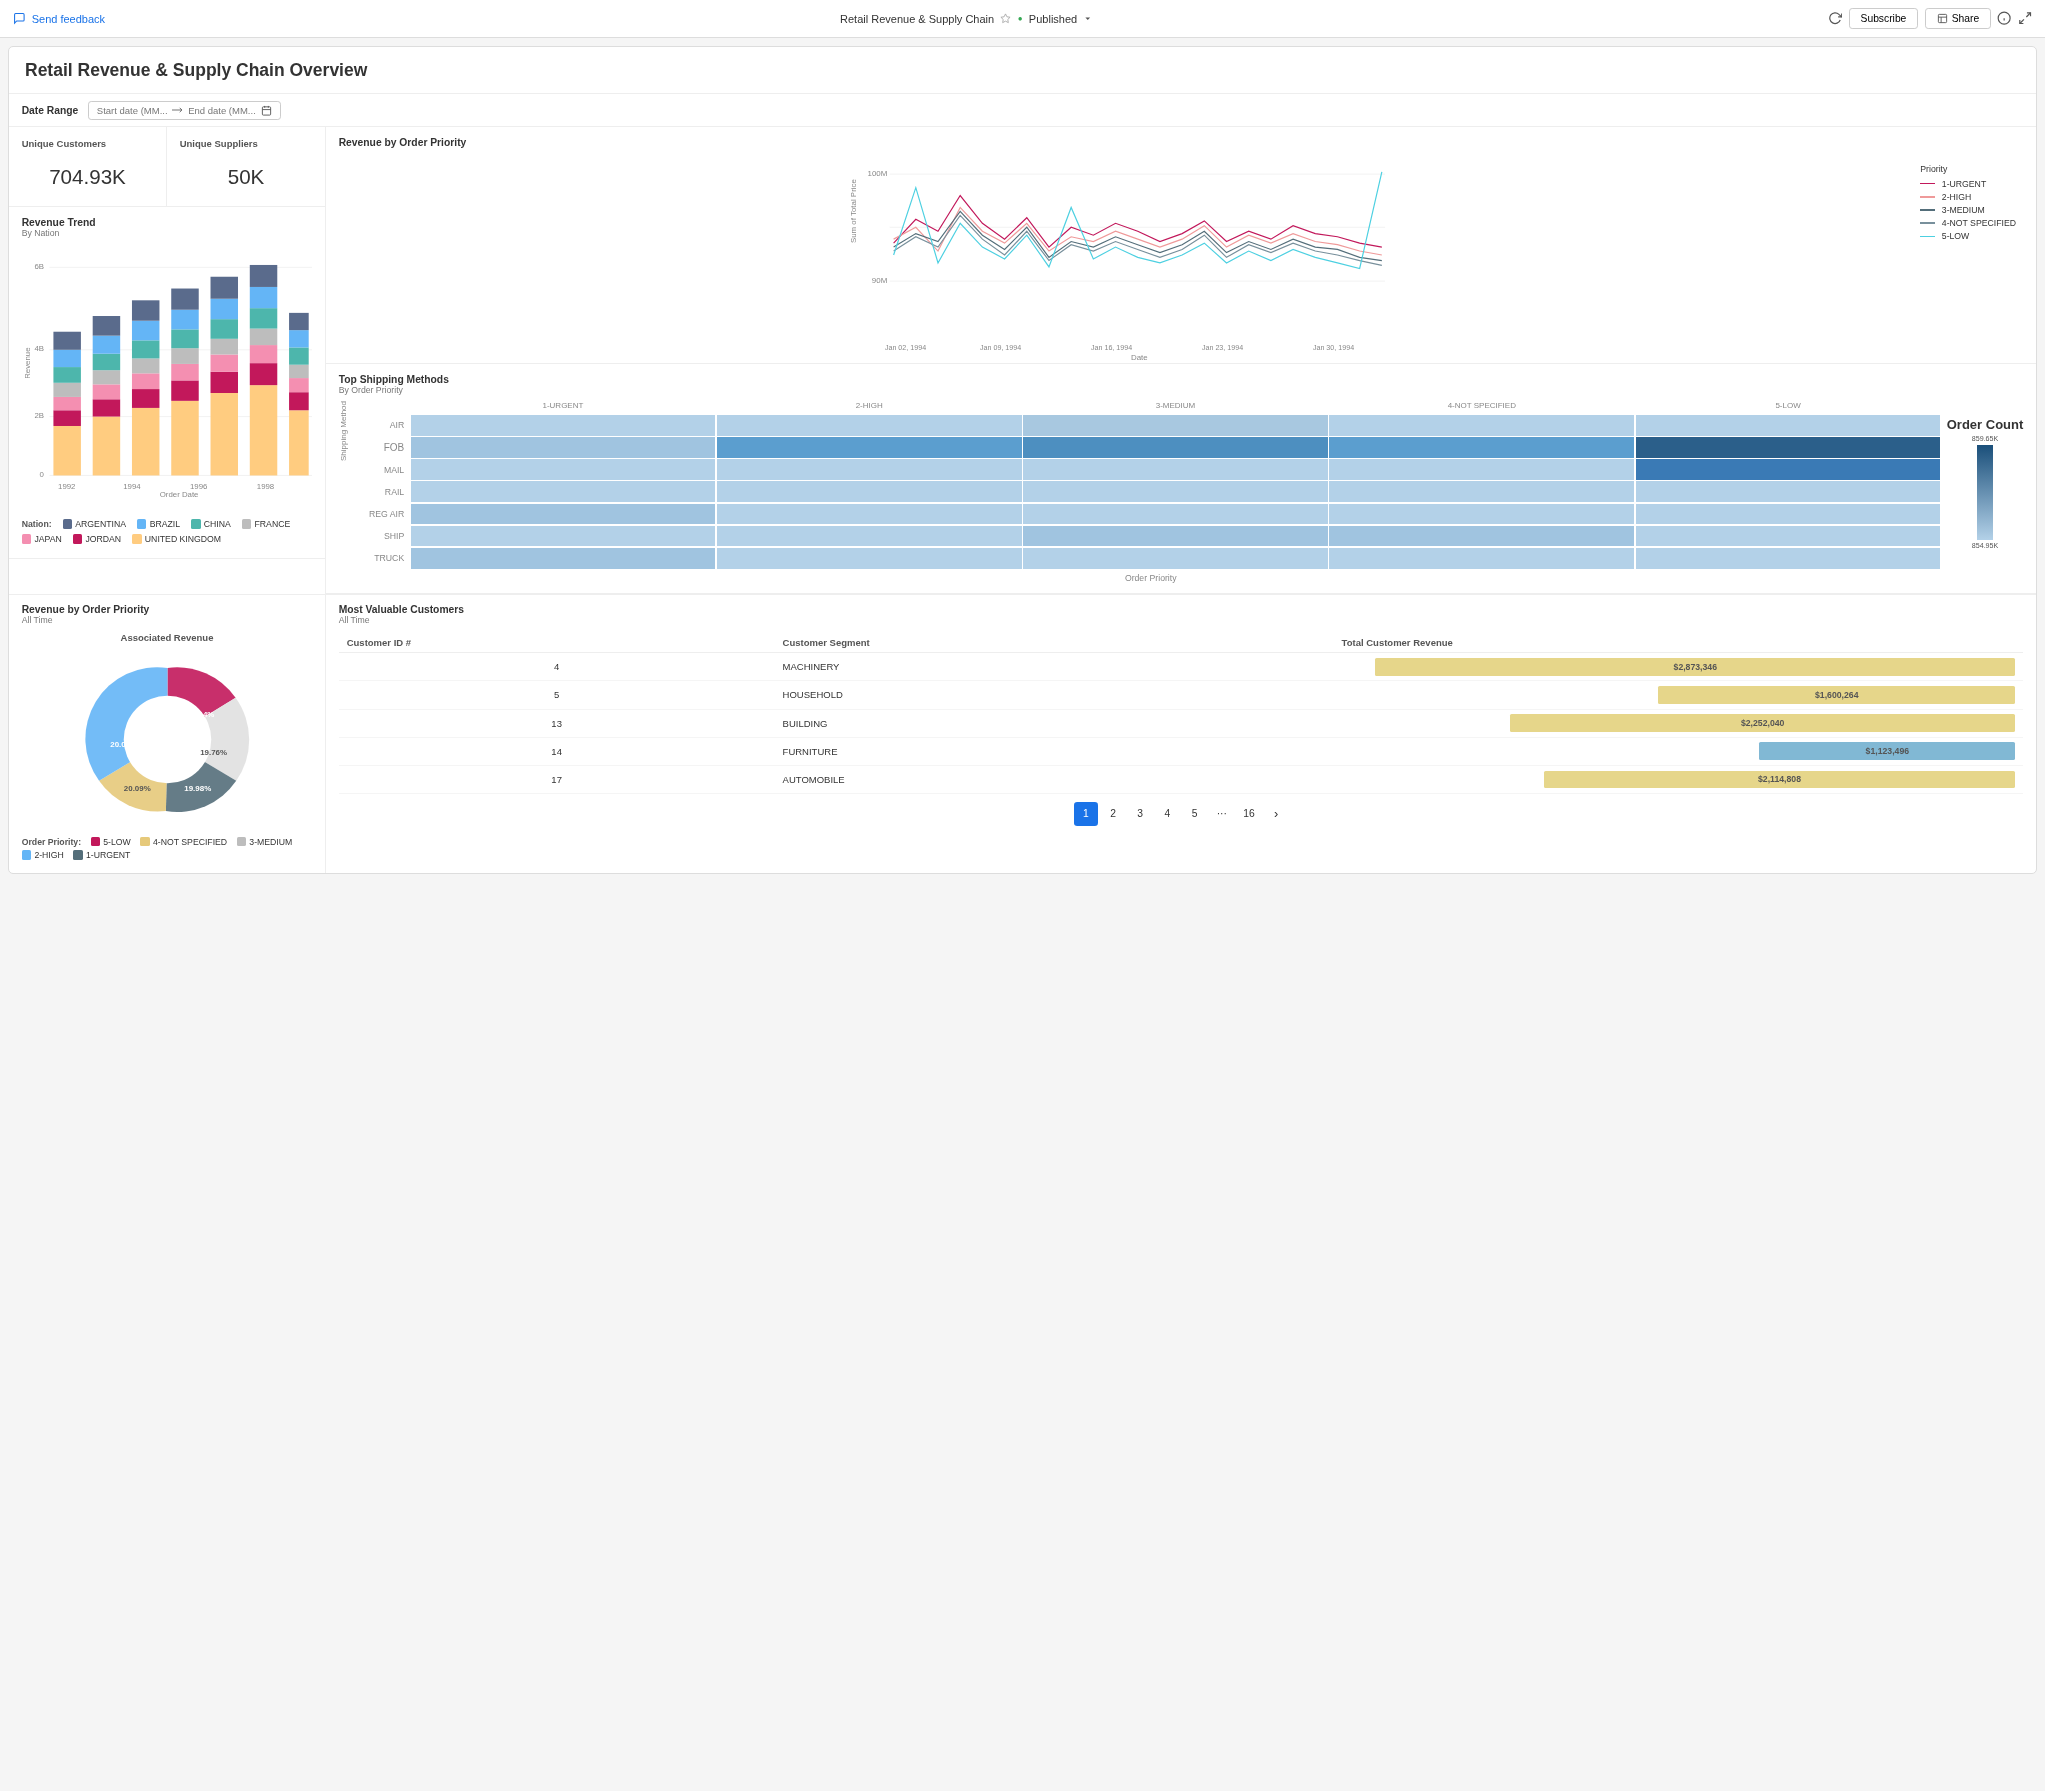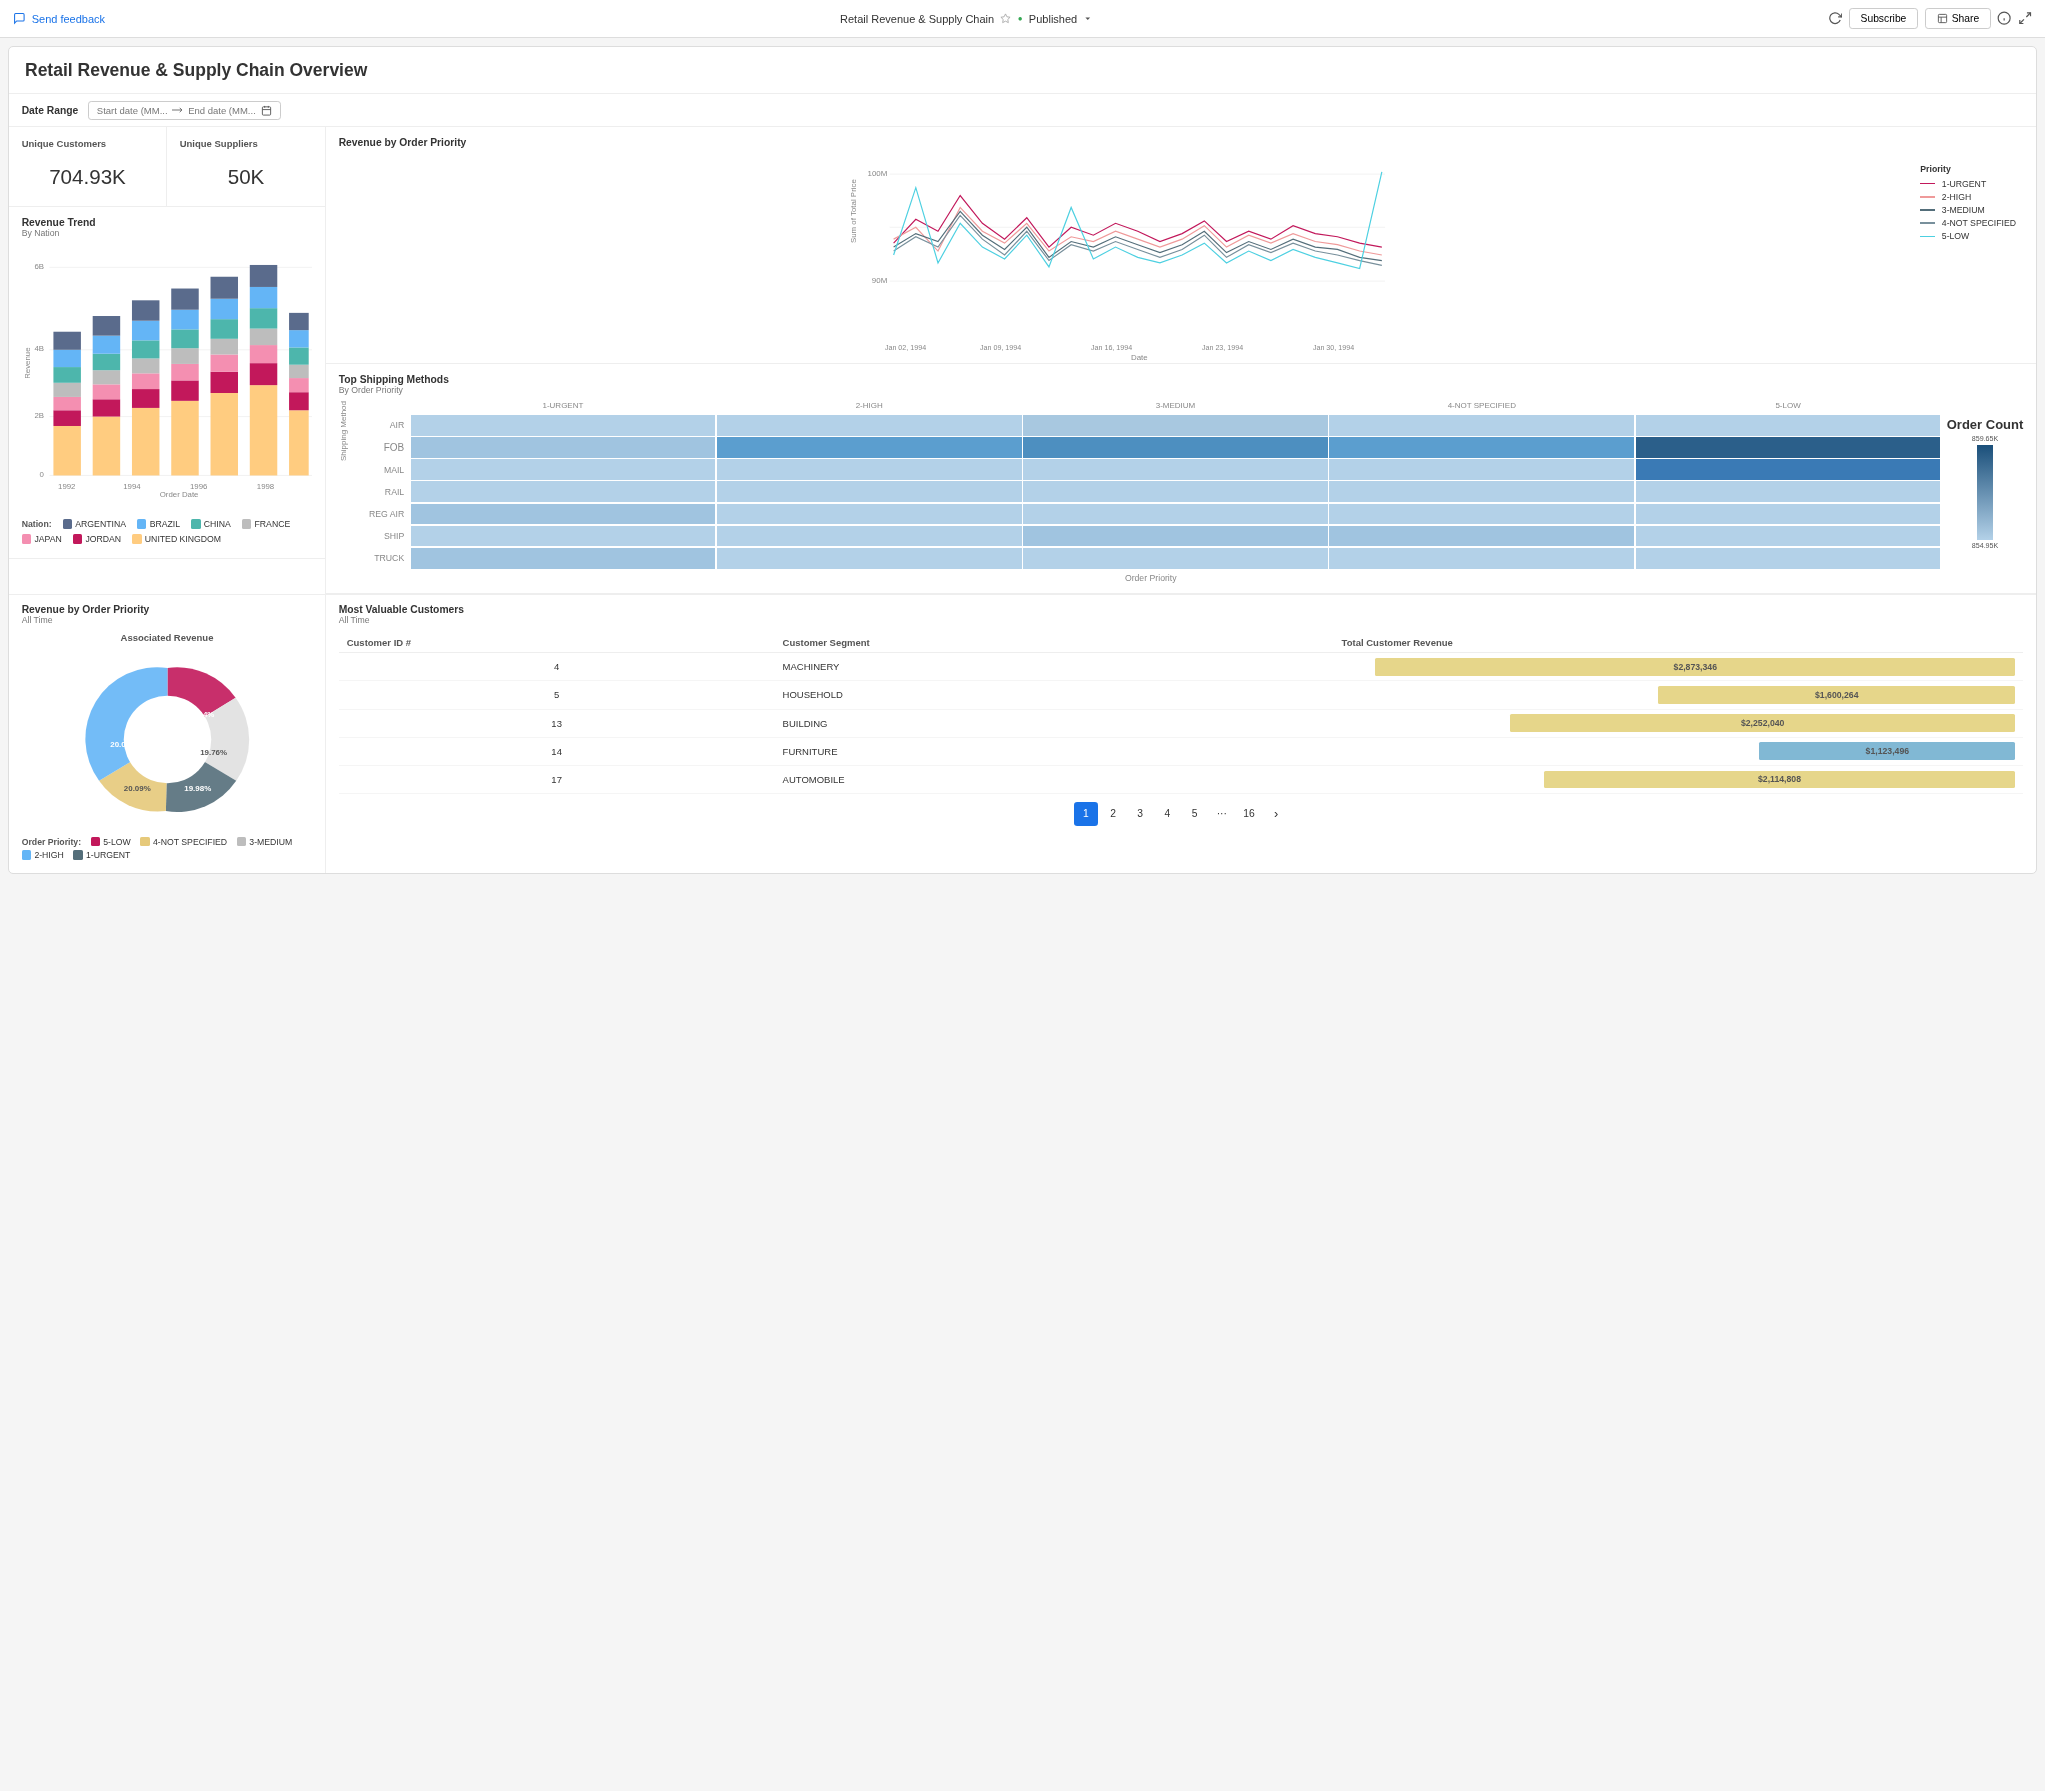--- a/index.html
+++ b/index.html
@@ -301,21 +301,21 @@
               <text x="75" y="255" font-size="9" fill="#888" text-anchor="middle">Jan 02, 1994</text>
               <text x="195" y="255" font-size="9" fill="#888" text-anchor="middle">Jan 09, 1994</text>
               <text x="335" y="255" font-size="9" fill="#888" text-anchor="middle">Jan 16, 1994</text>
               <text x="475" y="255" font-size="9" fill="#888" text-anchor="middle">Jan 23, 1994</text>
               <text x="615" y="255" font-size="9" fill="#888" text-anchor="middle">Jan 30, 1994</text>
               <text x="370" y="268" font-size="10" fill="#888" text-anchor="middle">Date</text>
             </svg>
           </div>
 
           <div style="min-width:103px;padding-top:16px;">
-            <div style="font-size:8.7px;font-weight:700;margin-bottom:4.8px;">Priority</div>
+            <div style="font-size:8.7px;font-weight:400;margin-bottom:4.8px;">Priority</div>
             <div class="legend-item" style="margin-bottom:3.2px;">
               <div style="width:14.3px;height:1.6px;background:#c2185b;margin-right:4px;"></div>
               <span style="font-size:8.7px;">1-URGENT</span>
             </div>
             <div class="legend-item" style="margin-bottom:3.2px;">
               <div style="width:14.3px;height:1.6px;background:#ef9a9a;margin-right:4px;"></div>
               <span style="font-size:8.7px;">2-HIGH</span>
             </div>
             <div class="legend-item" style="margin-bottom:3.2px;">
               <div style="width:14.3px;height:1.6px;background:#546e7a;margin-right:4px;"></div>

